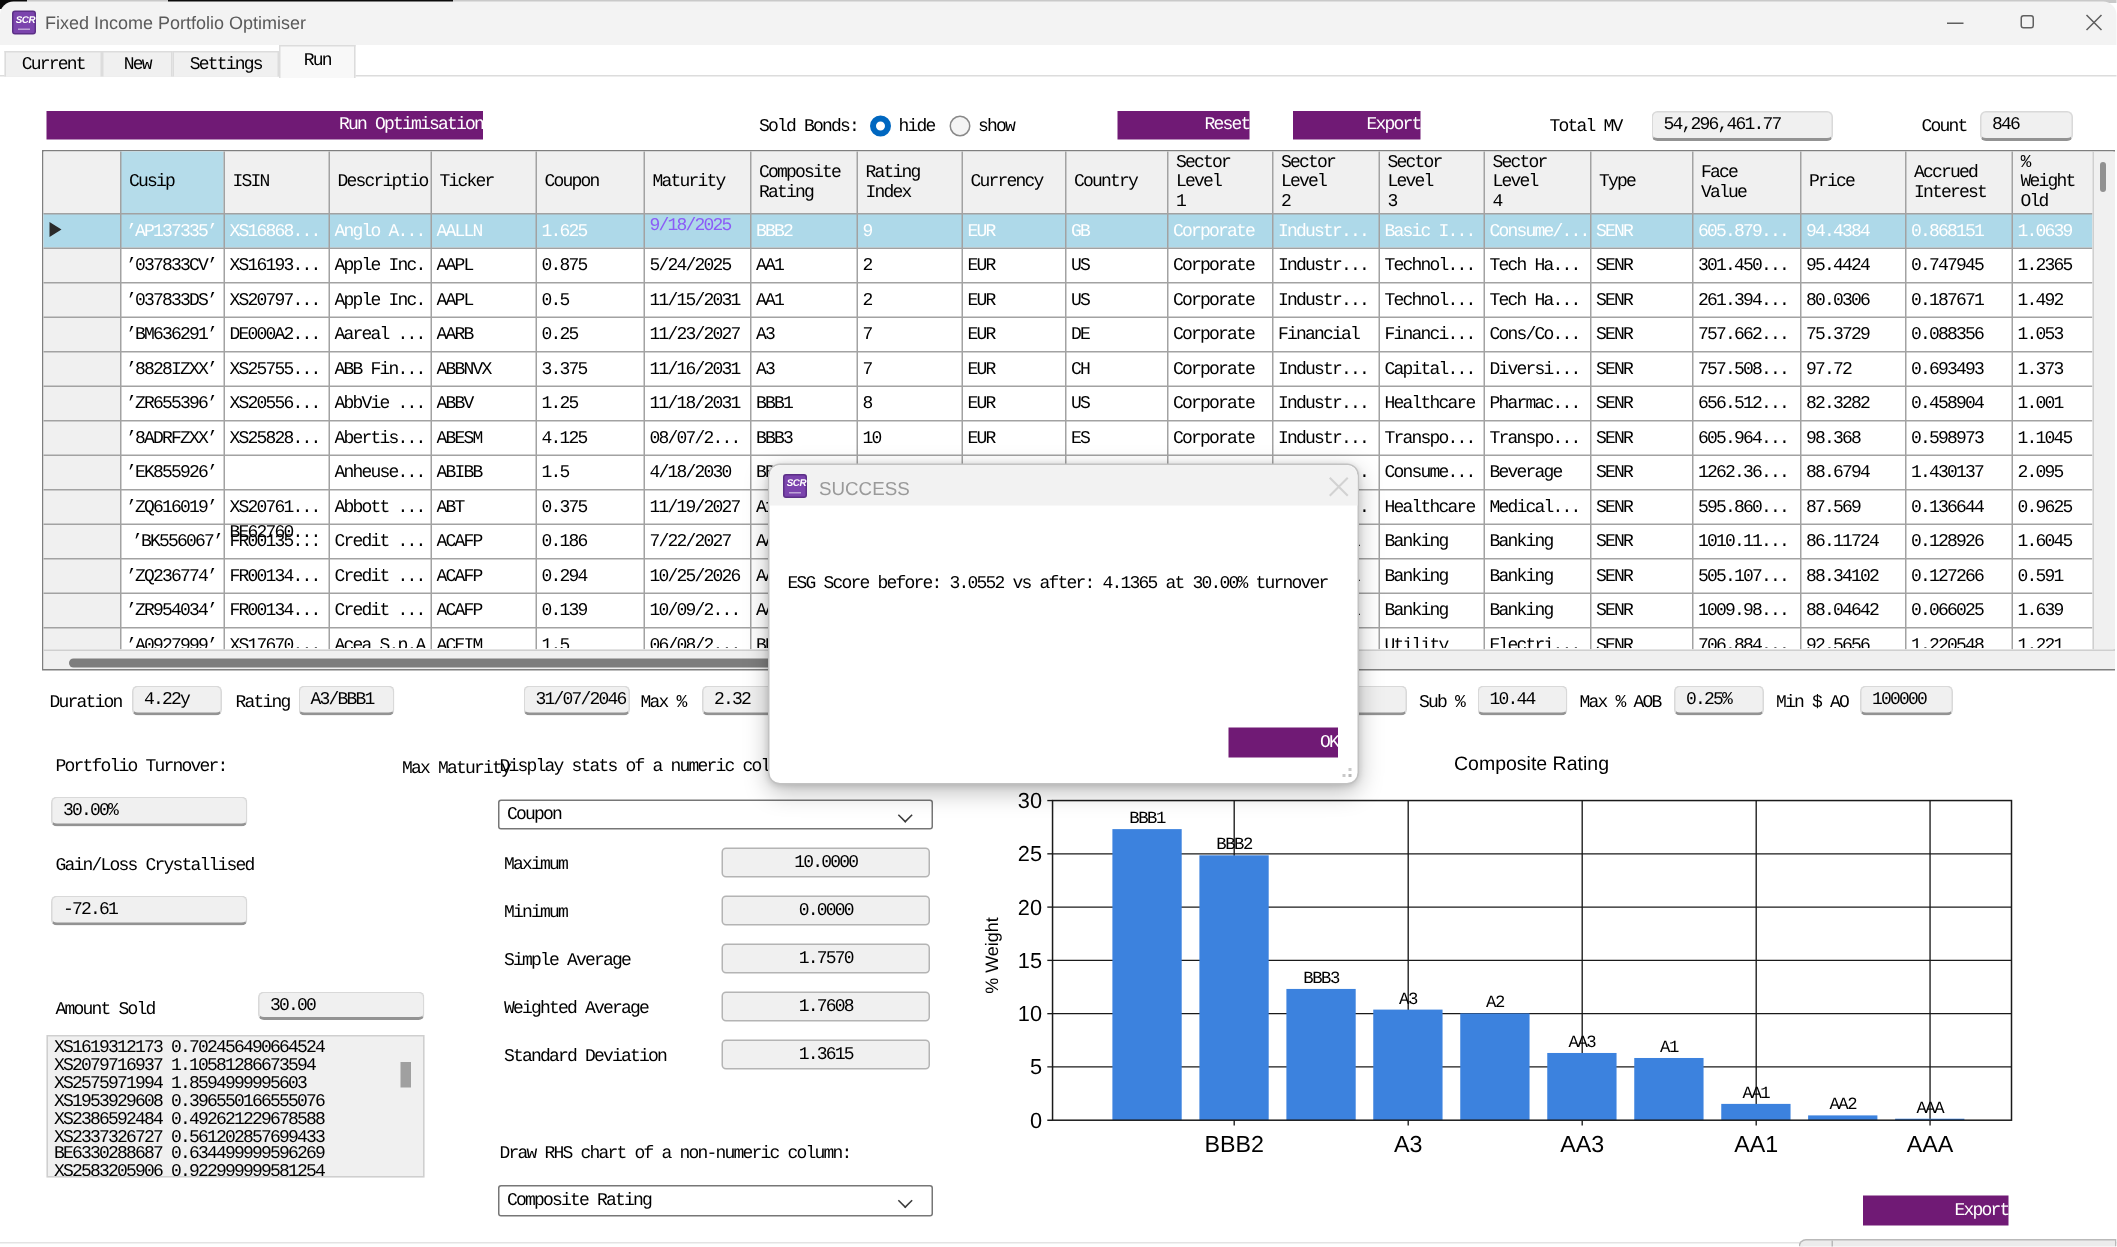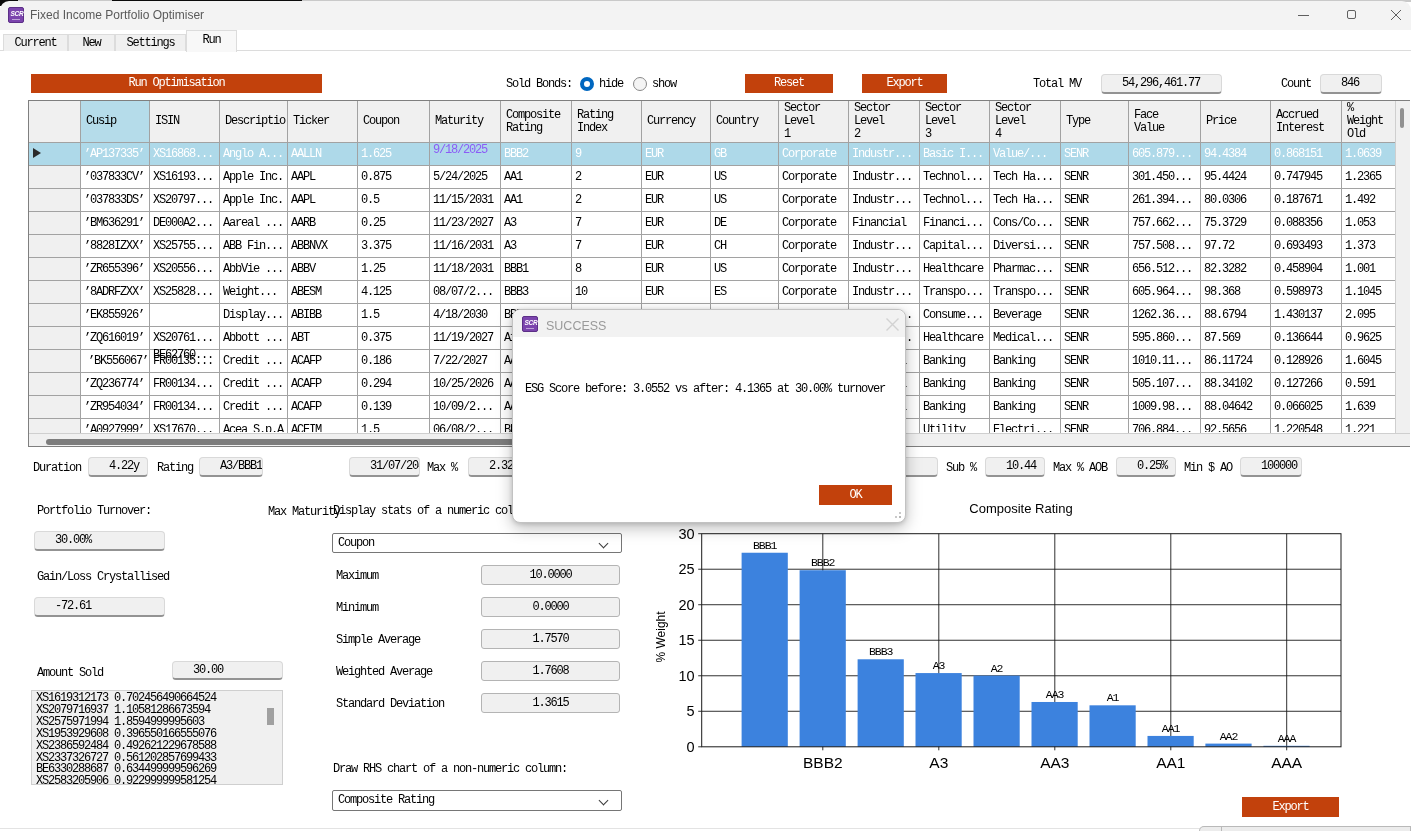--- a/index.html
+++ b/index.html
@@ -1,20 +1,20 @@
 <!DOCTYPE html>
 <html><head><meta charset="utf-8">
 <style>
 html,body{margin:0;padding:0;width:1411px;height:831px;overflow:hidden;background:#fff;}
 *{box-sizing:border-box;}
 .abs{position:absolute;}
 .ms{font-family:"Liberation Mono",monospace;font-size:12px;letter-spacing:-1.2px;color:#000;white-space:nowrap;}
 .sans{font-family:"Liberation Sans",sans-serif;}
-.btn{position:absolute;background:#c2410c;color:#fff;font-family:"Liberation Mono",monospace;font-size:12px;letter-spacing:-1.2px;text-align:center;}
-.tb{position:absolute;background:#f0f0f0;border:1px solid #d9d9d9;border-bottom:2px solid #939393;border-radius:4px;font-family:"Liberation Mono",monospace;font-size:12px;letter-spacing:-1.2px;color:#000;padding-left:20px;white-space:nowrap;overflow:hidden;}
+.btn{position:absolute;background:#701a75;color:#fff;font-family:"Liberation Mono",monospace;font-size:12px;letter-spacing:-1.2px;text-align:right;}
+.tb{position:absolute;background:#f0f0f0;border:1px solid #d9d9d9;border-bottom:2px solid #939393;border-radius:4px;font-family:"Liberation Mono",monospace;font-size:12px;letter-spacing:-1.2px;color:#000;padding-left:7px;white-space:nowrap;overflow:hidden;}
 .sbox{position:absolute;background:#f0f0f0;border:1px solid #b4b4b4;border-radius:3px;font-family:"Liberation Mono",monospace;font-size:12px;letter-spacing:-1.2px;color:#000;text-align:center;overflow:hidden;}
 .dd{position:absolute;background:#fff;border:1px solid #767676;border-radius:2px;font-family:"Liberation Mono",monospace;font-size:12px;letter-spacing:-1.2px;color:#000;padding-left:5px;}
 .dd:after{content:"";position:absolute;right:14px;top:6px;width:6px;height:6px;border-right:1.2px solid #3a3a3a;border-bottom:1.2px solid #3a3a3a;transform:rotate(45deg);}
 </style></head>
 <body>
 
 <div class="abs" style="left:0;top:0;width:1411px;height:2px;background:#c9c9c9;"></div>
 <div class="abs" style="left:112px;top:0;width:190px;height:3px;background:#0b0b0b;"></div>
 <div class="abs" style="left:0;top:0;width:18px;height:3px;background:#0b0b0b;"></div>
 <div class="abs" style="left:0;top:0;width:9px;height:6px;background:#0b0b0b;"></div>
@@ -113,21 +113,21 @@
 <div class="ms abs" style="left:291px;top:147px;width:65px;height:17px;color:#fff;overflow:hidden;">AALLN</div>
 <div class="ms abs" style="left:361px;top:147px;width:67px;height:17px;color:#fff;overflow:hidden;">1.625</div>
 <div class="ms abs" style="left:433px;top:143px;width:66px;height:17px;color:#8b5cf6;overflow:hidden;">9/18/2025</div>
 <div class="ms abs" style="left:504px;top:147px;width:66px;height:17px;color:#fff;overflow:hidden;">BBB2</div>
 <div class="ms abs" style="left:575px;top:147px;width:65px;height:17px;color:#fff;overflow:hidden;">9</div>
 <div class="ms abs" style="left:645px;top:147px;width:64px;height:17px;color:#fff;overflow:hidden;">EUR</div>
 <div class="ms abs" style="left:714px;top:147px;width:63px;height:17px;color:#fff;overflow:hidden;">GB</div>
 <div class="ms abs" style="left:782px;top:147px;width:65px;height:17px;color:#fff;overflow:hidden;">Corporate</div>
 <div class="ms abs" style="left:852px;top:147px;width:66px;height:17px;color:#fff;overflow:hidden;">Industr...</div>
 <div class="ms abs" style="left:923px;top:147px;width:65px;height:17px;color:#fff;overflow:hidden;">Basic I...</div>
-<div class="ms abs" style="left:993px;top:147px;width:66px;height:17px;color:#fff;overflow:hidden;">Value/...</div>
+<div class="ms abs" style="left:993px;top:147px;width:66px;height:17px;color:#fff;overflow:hidden;">Consume/...</div>
 <div class="ms abs" style="left:1064px;top:147px;width:63px;height:17px;color:#fff;overflow:hidden;">SENR</div>
 <div class="ms abs" style="left:1132px;top:147px;width:67px;height:17px;color:#fff;overflow:hidden;">605.879...</div>
 <div class="ms abs" style="left:1204px;top:147px;width:65px;height:17px;color:#fff;overflow:hidden;">94.4384</div>
 <div class="ms abs" style="left:1274px;top:147px;width:66px;height:17px;color:#fff;overflow:hidden;">0.868151</div>
 <div class="ms abs" style="left:1345px;top:147px;width:49px;height:17px;color:#fff;overflow:hidden;">1.0639</div>
 <div class="ms abs" style="left:84px;top:170px;width:64px;height:17px;color:#000;overflow:hidden;">’037833CV’</div>
 <div class="ms abs" style="left:153px;top:170px;width:65px;height:17px;color:#000;overflow:hidden;">XS16193...</div>
 <div class="ms abs" style="left:223px;top:170px;width:63px;height:17px;color:#000;overflow:hidden;">Apple Inc.</div>
 <div class="ms abs" style="left:291px;top:170px;width:65px;height:17px;color:#000;overflow:hidden;">AAPL</div>
 <div class="ms abs" style="left:361px;top:170px;width:67px;height:17px;color:#000;overflow:hidden;">0.875</div>
@@ -216,40 +216,40 @@
 <div class="ms abs" style="left:852px;top:262px;width:66px;height:17px;color:#000;overflow:hidden;">Industr...</div>
 <div class="ms abs" style="left:923px;top:262px;width:65px;height:17px;color:#000;overflow:hidden;">Healthcare</div>
 <div class="ms abs" style="left:993px;top:262px;width:66px;height:17px;color:#000;overflow:hidden;">Pharmac...</div>
 <div class="ms abs" style="left:1064px;top:262px;width:63px;height:17px;color:#000;overflow:hidden;">SENR</div>
 <div class="ms abs" style="left:1132px;top:262px;width:67px;height:17px;color:#000;overflow:hidden;">656.512...</div>
 <div class="ms abs" style="left:1204px;top:262px;width:65px;height:17px;color:#000;overflow:hidden;">82.3282</div>
 <div class="ms abs" style="left:1274px;top:262px;width:66px;height:17px;color:#000;overflow:hidden;">0.458904</div>
 <div class="ms abs" style="left:1345px;top:262px;width:49px;height:17px;color:#000;overflow:hidden;">1.001</div>
 <div class="ms abs" style="left:84px;top:285px;width:64px;height:17px;color:#000;overflow:hidden;">’8ADRFZXX’</div>
 <div class="ms abs" style="left:153px;top:285px;width:65px;height:17px;color:#000;overflow:hidden;">XS25828...</div>
-<div class="ms abs" style="left:223px;top:285px;width:63px;height:17px;color:#000;overflow:hidden;">Weight...</div>
+<div class="ms abs" style="left:223px;top:285px;width:63px;height:17px;color:#000;overflow:hidden;">Abertis...</div>
 <div class="ms abs" style="left:291px;top:285px;width:65px;height:17px;color:#000;overflow:hidden;">ABESM</div>
 <div class="ms abs" style="left:361px;top:285px;width:67px;height:17px;color:#000;overflow:hidden;">4.125</div>
 <div class="ms abs" style="left:433px;top:285px;width:66px;height:17px;color:#000;overflow:hidden;">08/07/2...</div>
 <div class="ms abs" style="left:504px;top:285px;width:66px;height:17px;color:#000;overflow:hidden;">BBB3</div>
 <div class="ms abs" style="left:575px;top:285px;width:65px;height:17px;color:#000;overflow:hidden;">10</div>
 <div class="ms abs" style="left:645px;top:285px;width:64px;height:17px;color:#000;overflow:hidden;">EUR</div>
 <div class="ms abs" style="left:714px;top:285px;width:63px;height:17px;color:#000;overflow:hidden;">ES</div>
 <div class="ms abs" style="left:782px;top:285px;width:65px;height:17px;color:#000;overflow:hidden;">Corporate</div>
 <div class="ms abs" style="left:852px;top:285px;width:66px;height:17px;color:#000;overflow:hidden;">Industr...</div>
 <div class="ms abs" style="left:923px;top:285px;width:65px;height:17px;color:#000;overflow:hidden;">Transpo...</div>
 <div class="ms abs" style="left:993px;top:285px;width:66px;height:17px;color:#000;overflow:hidden;">Transpo...</div>
 <div class="ms abs" style="left:1064px;top:285px;width:63px;height:17px;color:#000;overflow:hidden;">SENR</div>
 <div class="ms abs" style="left:1132px;top:285px;width:67px;height:17px;color:#000;overflow:hidden;">605.964...</div>
 <div class="ms abs" style="left:1204px;top:285px;width:65px;height:17px;color:#000;overflow:hidden;">98.368</div>
 <div class="ms abs" style="left:1274px;top:285px;width:66px;height:17px;color:#000;overflow:hidden;">0.598973</div>
 <div class="ms abs" style="left:1345px;top:285px;width:49px;height:17px;color:#000;overflow:hidden;">1.1045</div>
 <div class="ms abs" style="left:84px;top:308px;width:64px;height:17px;color:#000;overflow:hidden;">’EK855926’</div>
 <div class="ms abs" style="left:153px;top:308px;width:65px;height:17px;color:#000;overflow:hidden;margin-top:40px;">BE62760...</div>
-<div class="ms abs" style="left:223px;top:308px;width:63px;height:17px;color:#000;overflow:hidden;">Display...</div>
+<div class="ms abs" style="left:223px;top:308px;width:63px;height:17px;color:#000;overflow:hidden;">Anheuse...</div>
 <div class="ms abs" style="left:291px;top:308px;width:65px;height:17px;color:#000;overflow:hidden;">ABIBB</div>
 <div class="ms abs" style="left:361px;top:308px;width:67px;height:17px;color:#000;overflow:hidden;">1.5</div>
 <div class="ms abs" style="left:433px;top:308px;width:66px;height:17px;color:#000;overflow:hidden;">4/18/2030</div>
 <div class="ms abs" style="left:504px;top:308px;width:66px;height:17px;color:#000;overflow:hidden;">BBB2</div>
 <div class="ms abs" style="left:575px;top:308px;width:65px;height:17px;color:#000;overflow:hidden;">9</div>
 <div class="ms abs" style="left:645px;top:308px;width:64px;height:17px;color:#000;overflow:hidden;">EUR</div>
 <div class="ms abs" style="left:714px;top:308px;width:63px;height:17px;color:#000;overflow:hidden;">BE</div>
 <div class="ms abs" style="left:782px;top:308px;width:65px;height:17px;color:#000;overflow:hidden;">Corporate</div>
 <div class="ms abs" style="left:852px;top:308px;width:66px;height:17px;color:#000;overflow:hidden;">Consume...</div>
 <div class="ms abs" style="left:923px;top:308px;width:65px;height:17px;color:#000;overflow:hidden;">Consume...</div>

